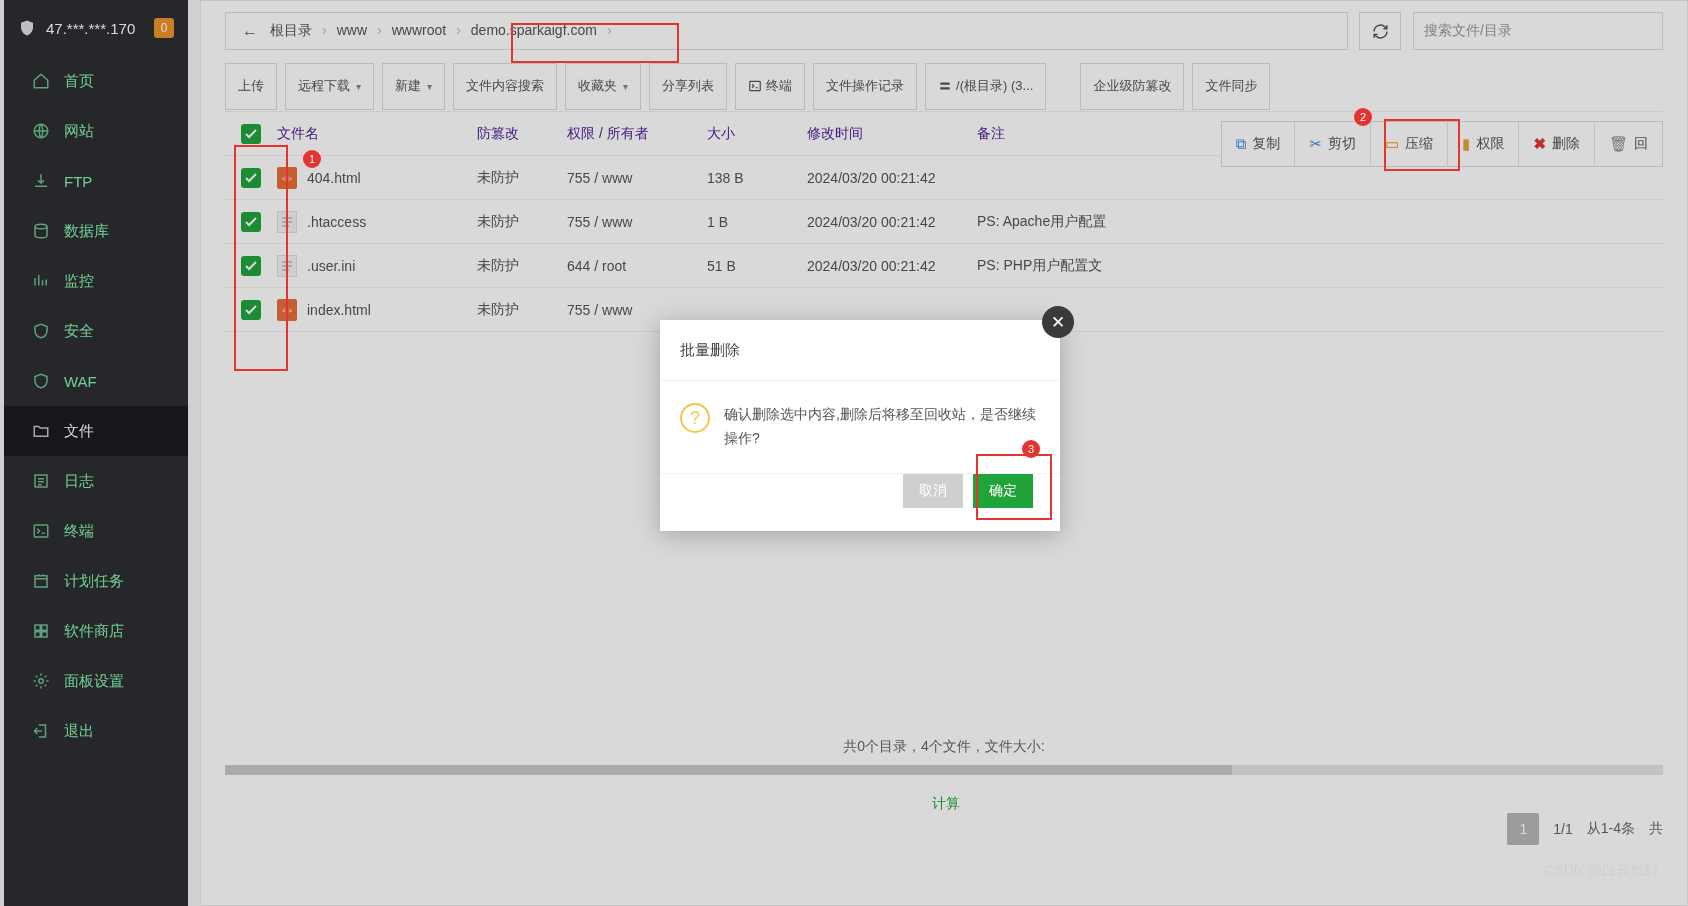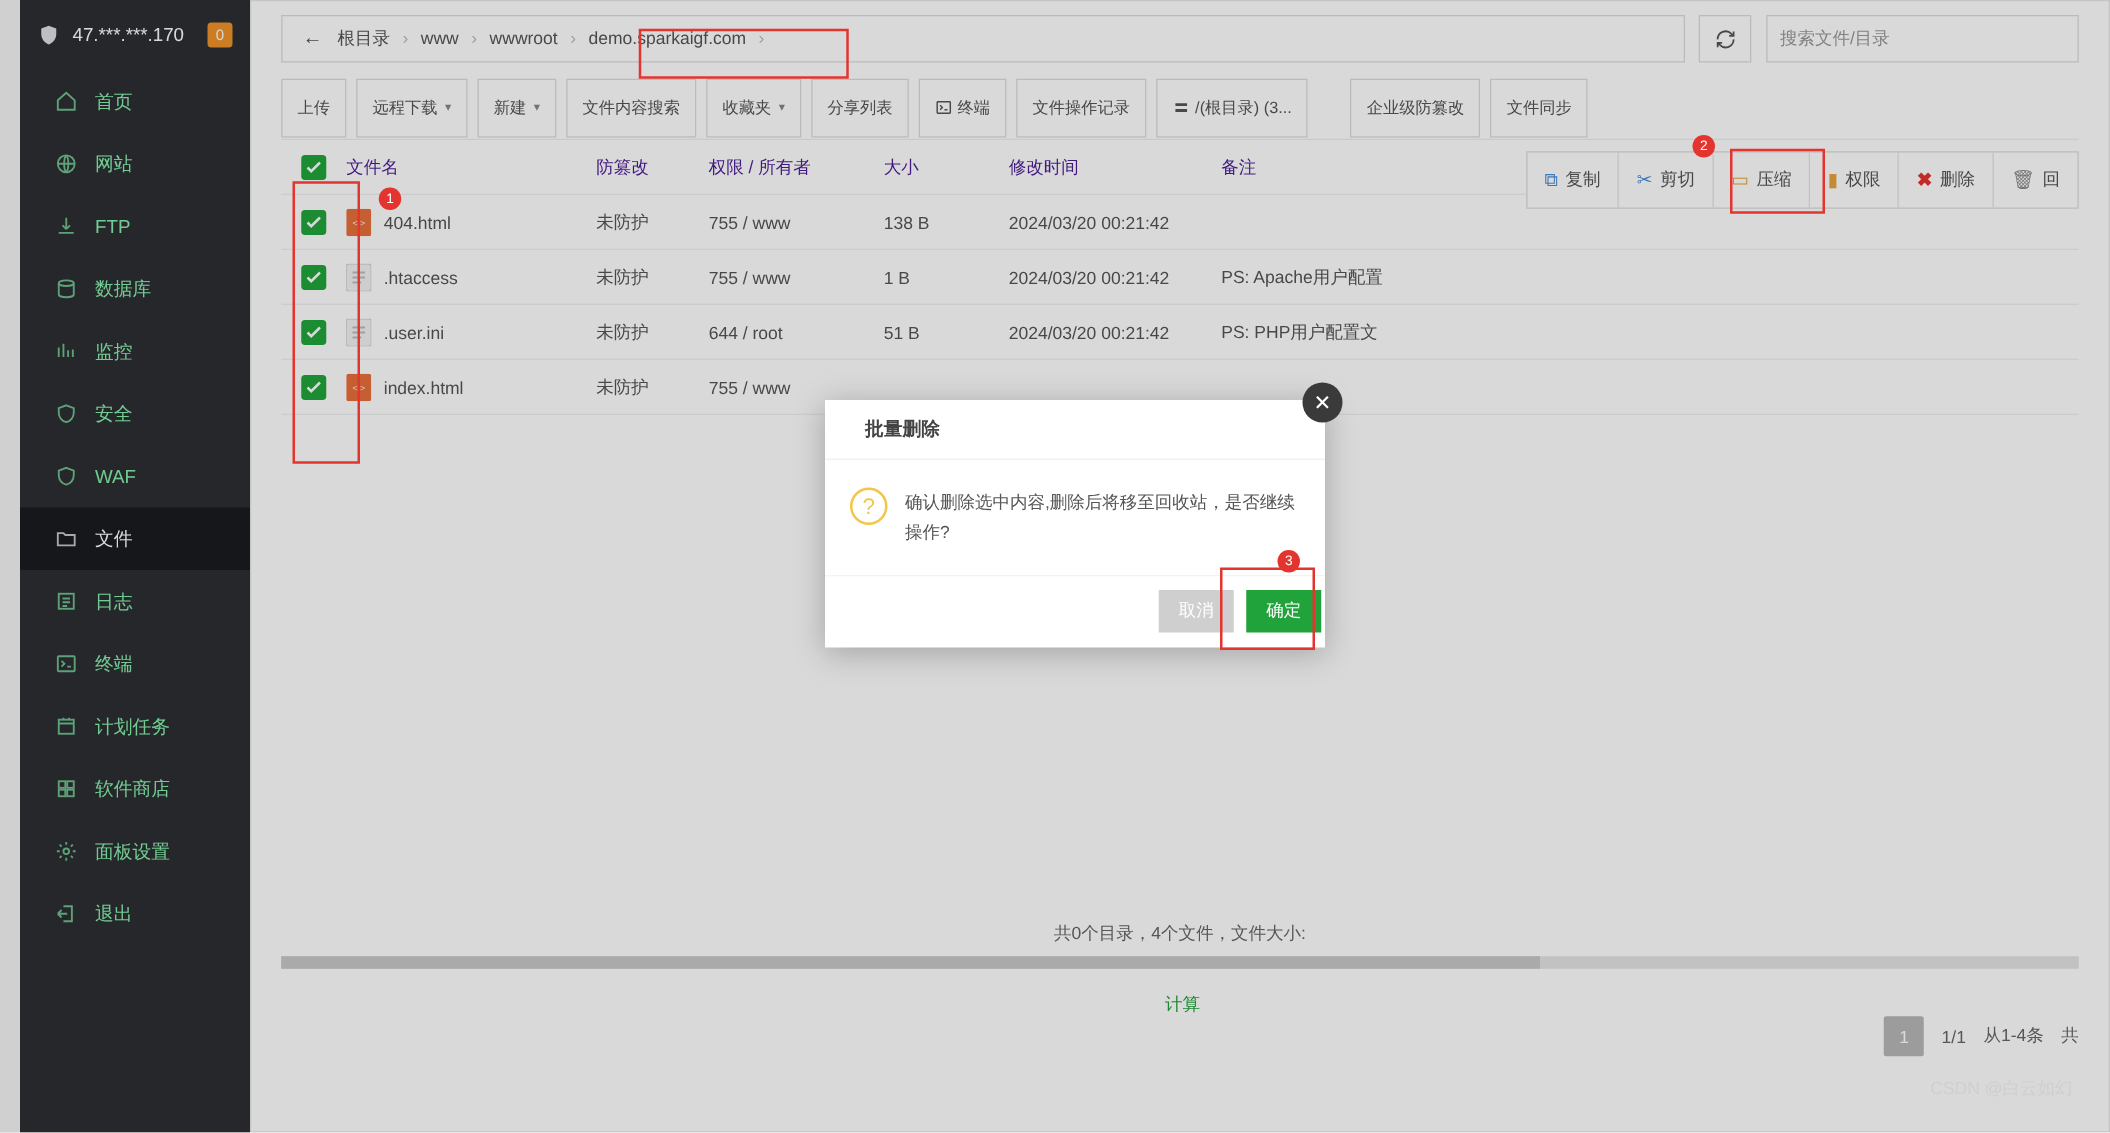--- a/index.html
+++ b/index.html
@@ -1,18 +1,18 @@
 <!DOCTYPE html>
 <html><head>
 <meta charset="utf-8">
 <style>
 * { margin: 0; padding: 0; box-sizing: border-box; font-family: "Microsoft YaHei", Arial, sans-serif; }
 html, body { width: 1688px; height: 906px; overflow: hidden; background: #f5f5f5; position: relative; }
 .overlay { position: absolute; inset: 0; background: rgba(0,0,0,0.15); z-index: 50; pointer-events: none; }
-.sidebar { position: absolute; left: 16px; top: 0; width: 184px; height: 906px; background: #2c2e33; color: #c0c2c7; }
+.sidebar { position: absolute; left: 4px; top: 0; width: 184px; height: 906px; background: #2c2e33; color: #c0c2c7; }
 .sidebar-header { height: 56px; display: flex; align-items: center; padding: 0 14px; font-size: 15px; color: #fff; }
 .sidebar-header .shield { width: 18px; height: 20px; margin-right: 10px; }
 .sidebar-header .count-badge { margin-left: auto; background: #f0932b; color: #fff; font-size: 12px; width: 20px; height: 20px; border-radius: 3px; display: flex; align-items: center; justify-content: center; }
 .sidebar-item { height: 50px; display: flex; align-items: center; padding: 0 28px; font-size: 15px; cursor: pointer; color: #86efac; }
 .sidebar-item.active { background: #1a1c20; color: #fff; }
 .sidebar-item .nav-icon { width: 18px; height: 18px; margin-right: 14px; opacity: .75; }
 .main { position: absolute; left: 200px; top: 0; right: 0; height: 906px; background: #fff; border: 1px solid #e8e8e8; }
 .topbar { height: 60px; display: flex; align-items: center; padding: 0 24px; gap: 12px; }
 .breadcrumb-box { flex: 1; height: 38px; border: 1px solid #dcdcdc; display: flex; align-items: center; padding: 0 10px; font-size: 14px; color: #666; position: relative; }
 .breadcrumb-box .back-arrow { width: 28px; text-align: center; color: #555; font-size: 16px; cursor: pointer; }
@@ -41,25 +41,25 @@
 .chk { width: 20px; height: 20px; background: #20a53a; border-radius: 3px; display: flex; align-items: center; justify-content: center; }
 .chk svg { width: 12px; height: 10px; }
 .file-ico { width: 20px; height: 22px; }
 .footer-bar { position: absolute; left: 24px; right: 24px; bottom: 130px; height: 10px; background: #e4e4e4; }
 .footer-bar::before { content: ""; position: absolute; left: 0; top: 0; width: 70%; height: 100%; background: #c8c8c8; }
 .pager { position: absolute; left: 24px; right: 24px; bottom: 60px; display: flex; align-items: center; font-size: 14px; color: #666; flex-direction: column; }
 .pager .sum-calc { color: #1fa33a; margin-left: 4px; margin-top: 39px; }
 .pager .right { margin-left: auto; display: flex; align-items: center; gap: 14px; }
 .pager .pg-cur { width: 32px; height: 32px; background: #b8b8b8; color: #fff; display: flex; align-items: center; justify-content: center; border-radius: 2px; }
 .modal { position: absolute; left: 660px; top: 320px; width: 400px; background: #fff; box-shadow: 0 4px 24px rgba(0,0,0,.25); z-index: 100; }
-.modal-title { height: 48px; display: flex; align-items: center; padding: 0 32px; font-size: 15px; color: #444; border-bottom: 1px solid #f0f0f0; font-weight: bold; }
+.modal-title { height: 61px; display: flex; align-items: center; padding: 0 20px; font-size: 15px; color: #444; border-bottom: 1px solid #f0f0f0; }
 .modal-close { position: absolute; right: -14px; top: -14px; width: 32px; height: 32px; border-radius: 50%; background: #3a3a3a; color: #fff; display: flex; align-items: center; justify-content: center; font-size: 17px; cursor: pointer; }
 .modal-body { padding: 22px 20px; display: flex; gap: 14px; font-size: 14px; color: #555; line-height: 1.7; }
 .modal-q { width: 30px; height: 30px; border: 2px solid #f3c64a; border-radius: 50%; display: flex; align-items: center; justify-content: center; color: #f3c64a; font-size: 18px; flex: 0 0 30px; }
-.modal-foot { height: 58px; display: flex; align-items: center; justify-content: flex-end; padding: 0 3px; gap: 10px; border-top: 1px solid #f3f3f3; }
+.modal-foot { height: 58px; display: flex; align-items: flex-start; justify-content: flex-end; padding: 0 27px; gap: 10px; border-top: 1px solid #f3f3f3; }
 .btn-cancel { height: 34px; padding: 0 16px; background: #cfcfcf; color: #fff; border: none; font-size: 14px; cursor: pointer; }
 .btn-confirm { height: 34px; padding: 0 16px; background: #1fa33a; color: #fff; border: none; font-size: 14px; cursor: pointer; }
 .hl-red { position: absolute; border: 2px solid #e3342f; z-index: 140; pointer-events: none; }
 .hl-badge { position: absolute; width: 18px; height: 18px; border-radius: 50%; background: #e3342f; color: #fff; font-size: 11px; display: flex; align-items: center; justify-content: center; z-index: 150; pointer-events: none; }
 .watermark { position: absolute; right: 30px; bottom: 26px; color: #cfcfcf; font-size: 14px; z-index: 160; pointer-events: none; }
 </style>
 </head>
 <body>
 
 <div class="overlay"></div>

